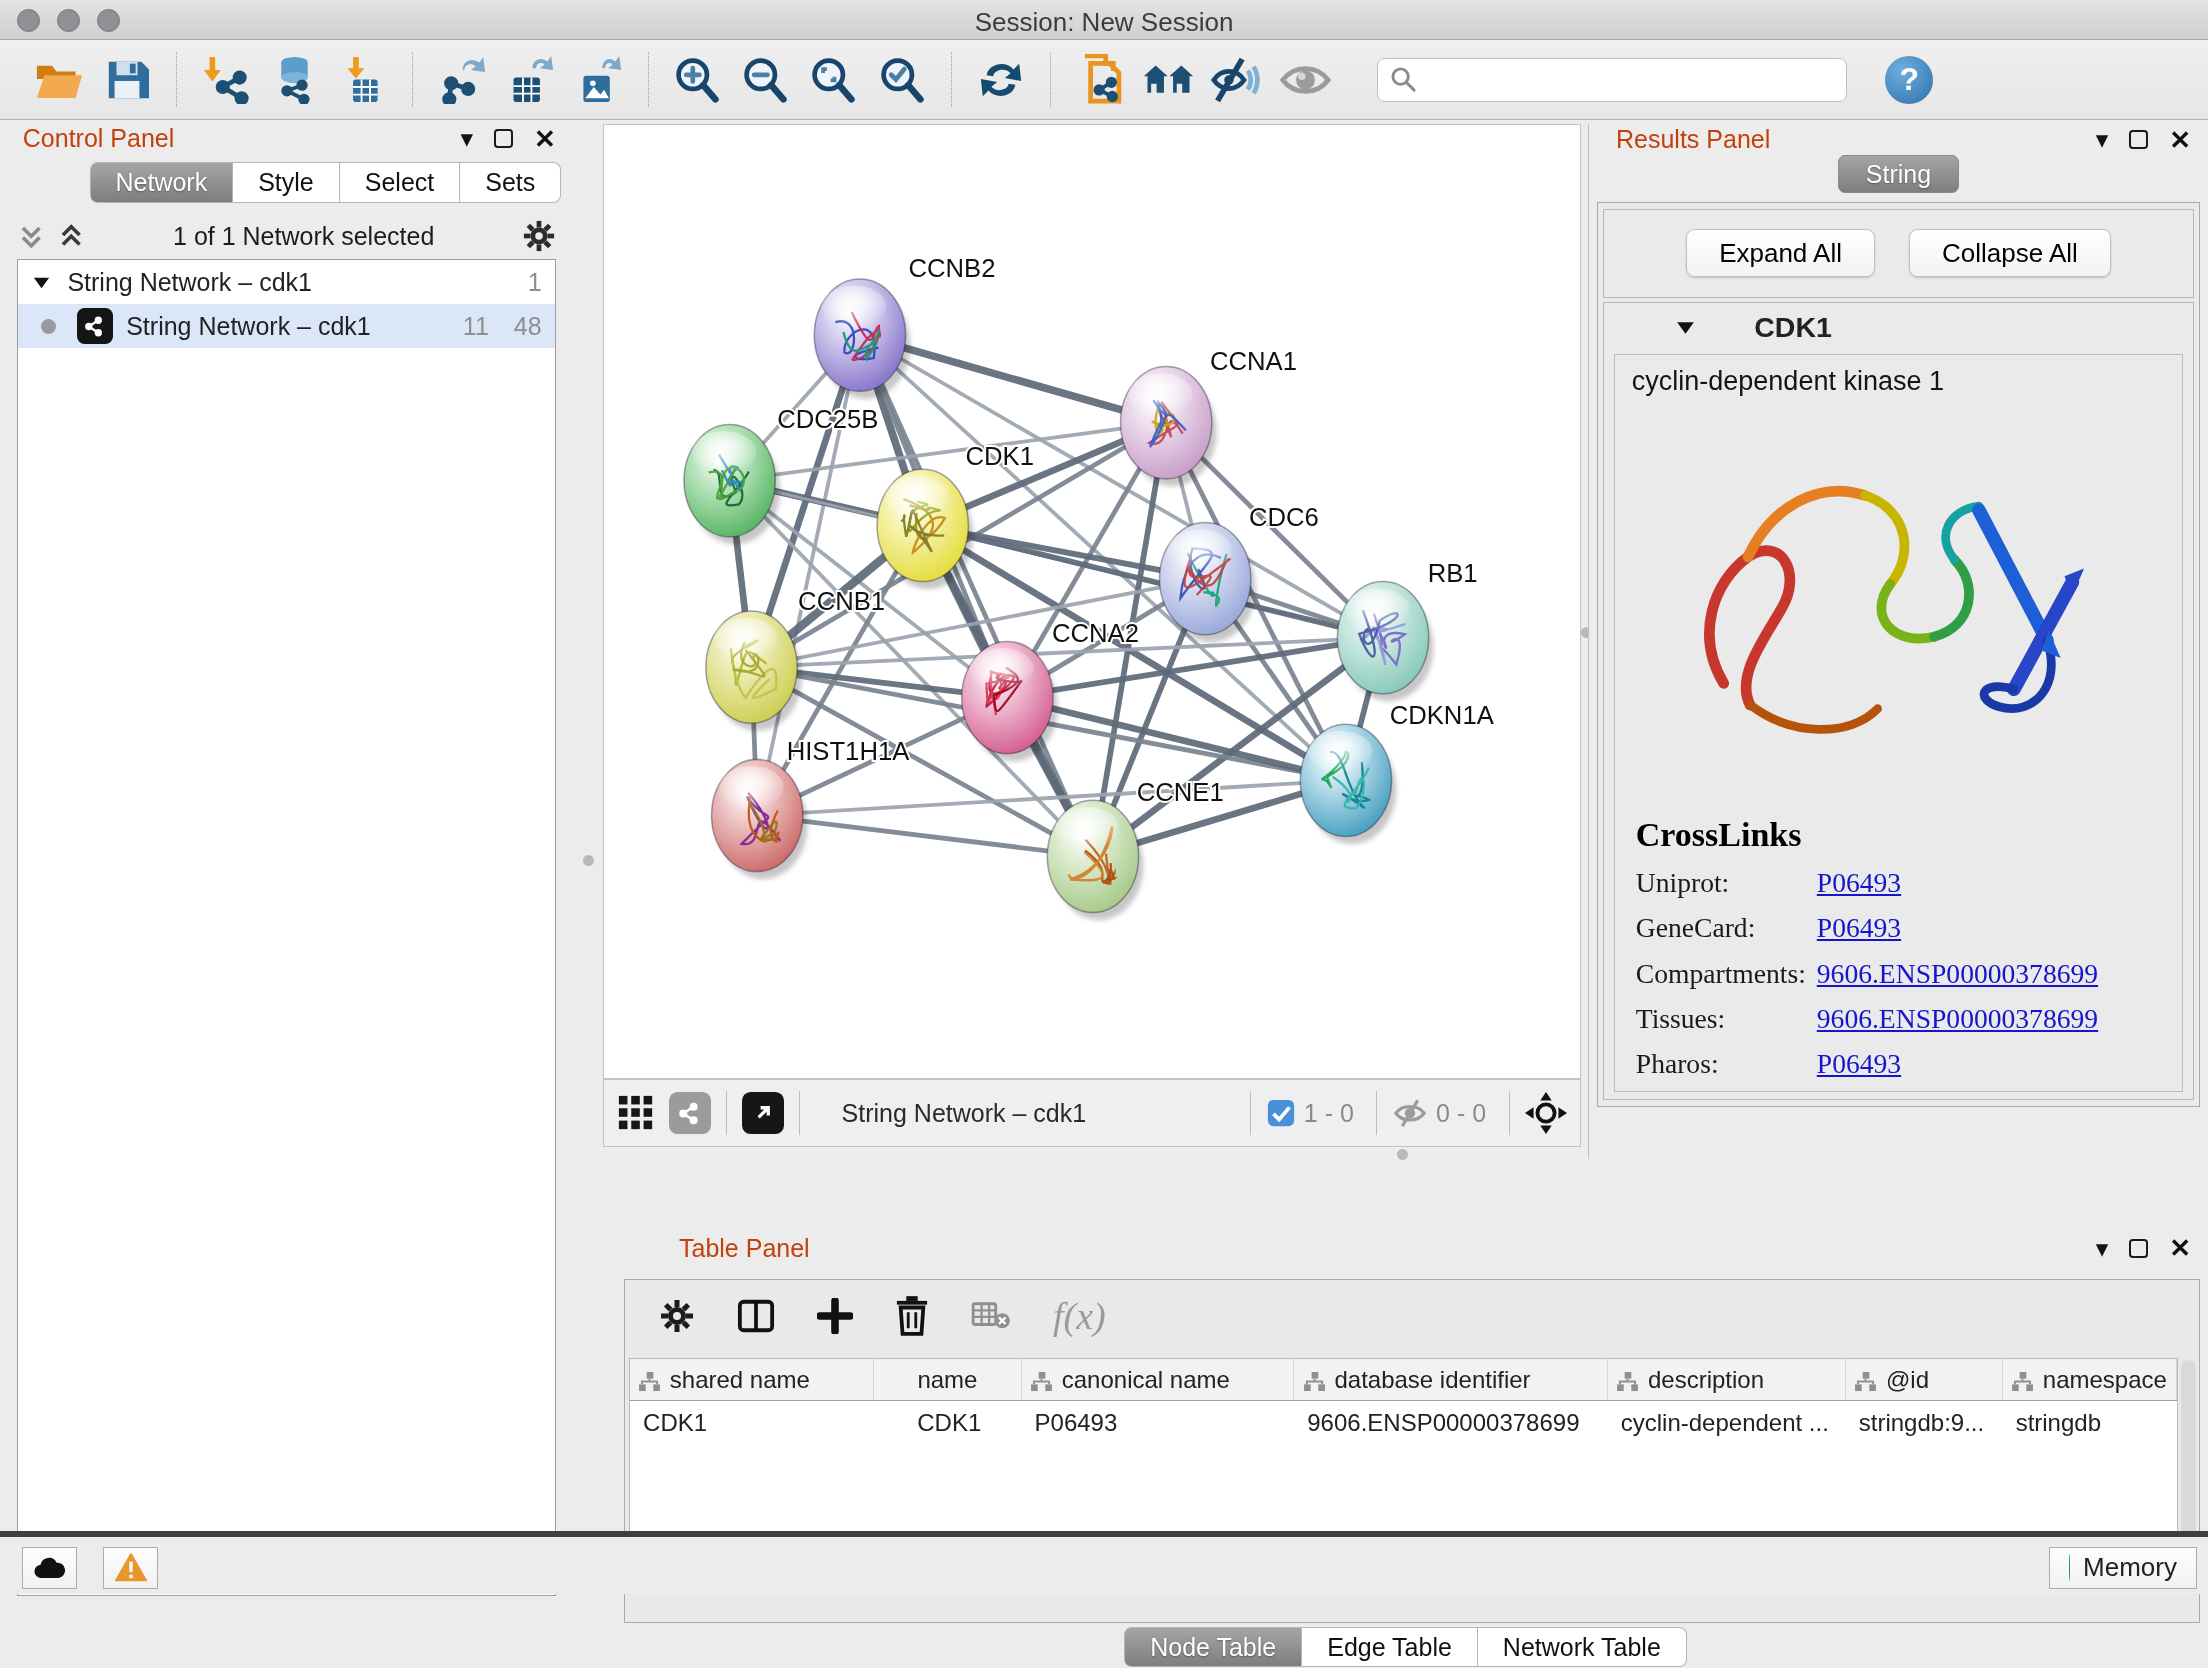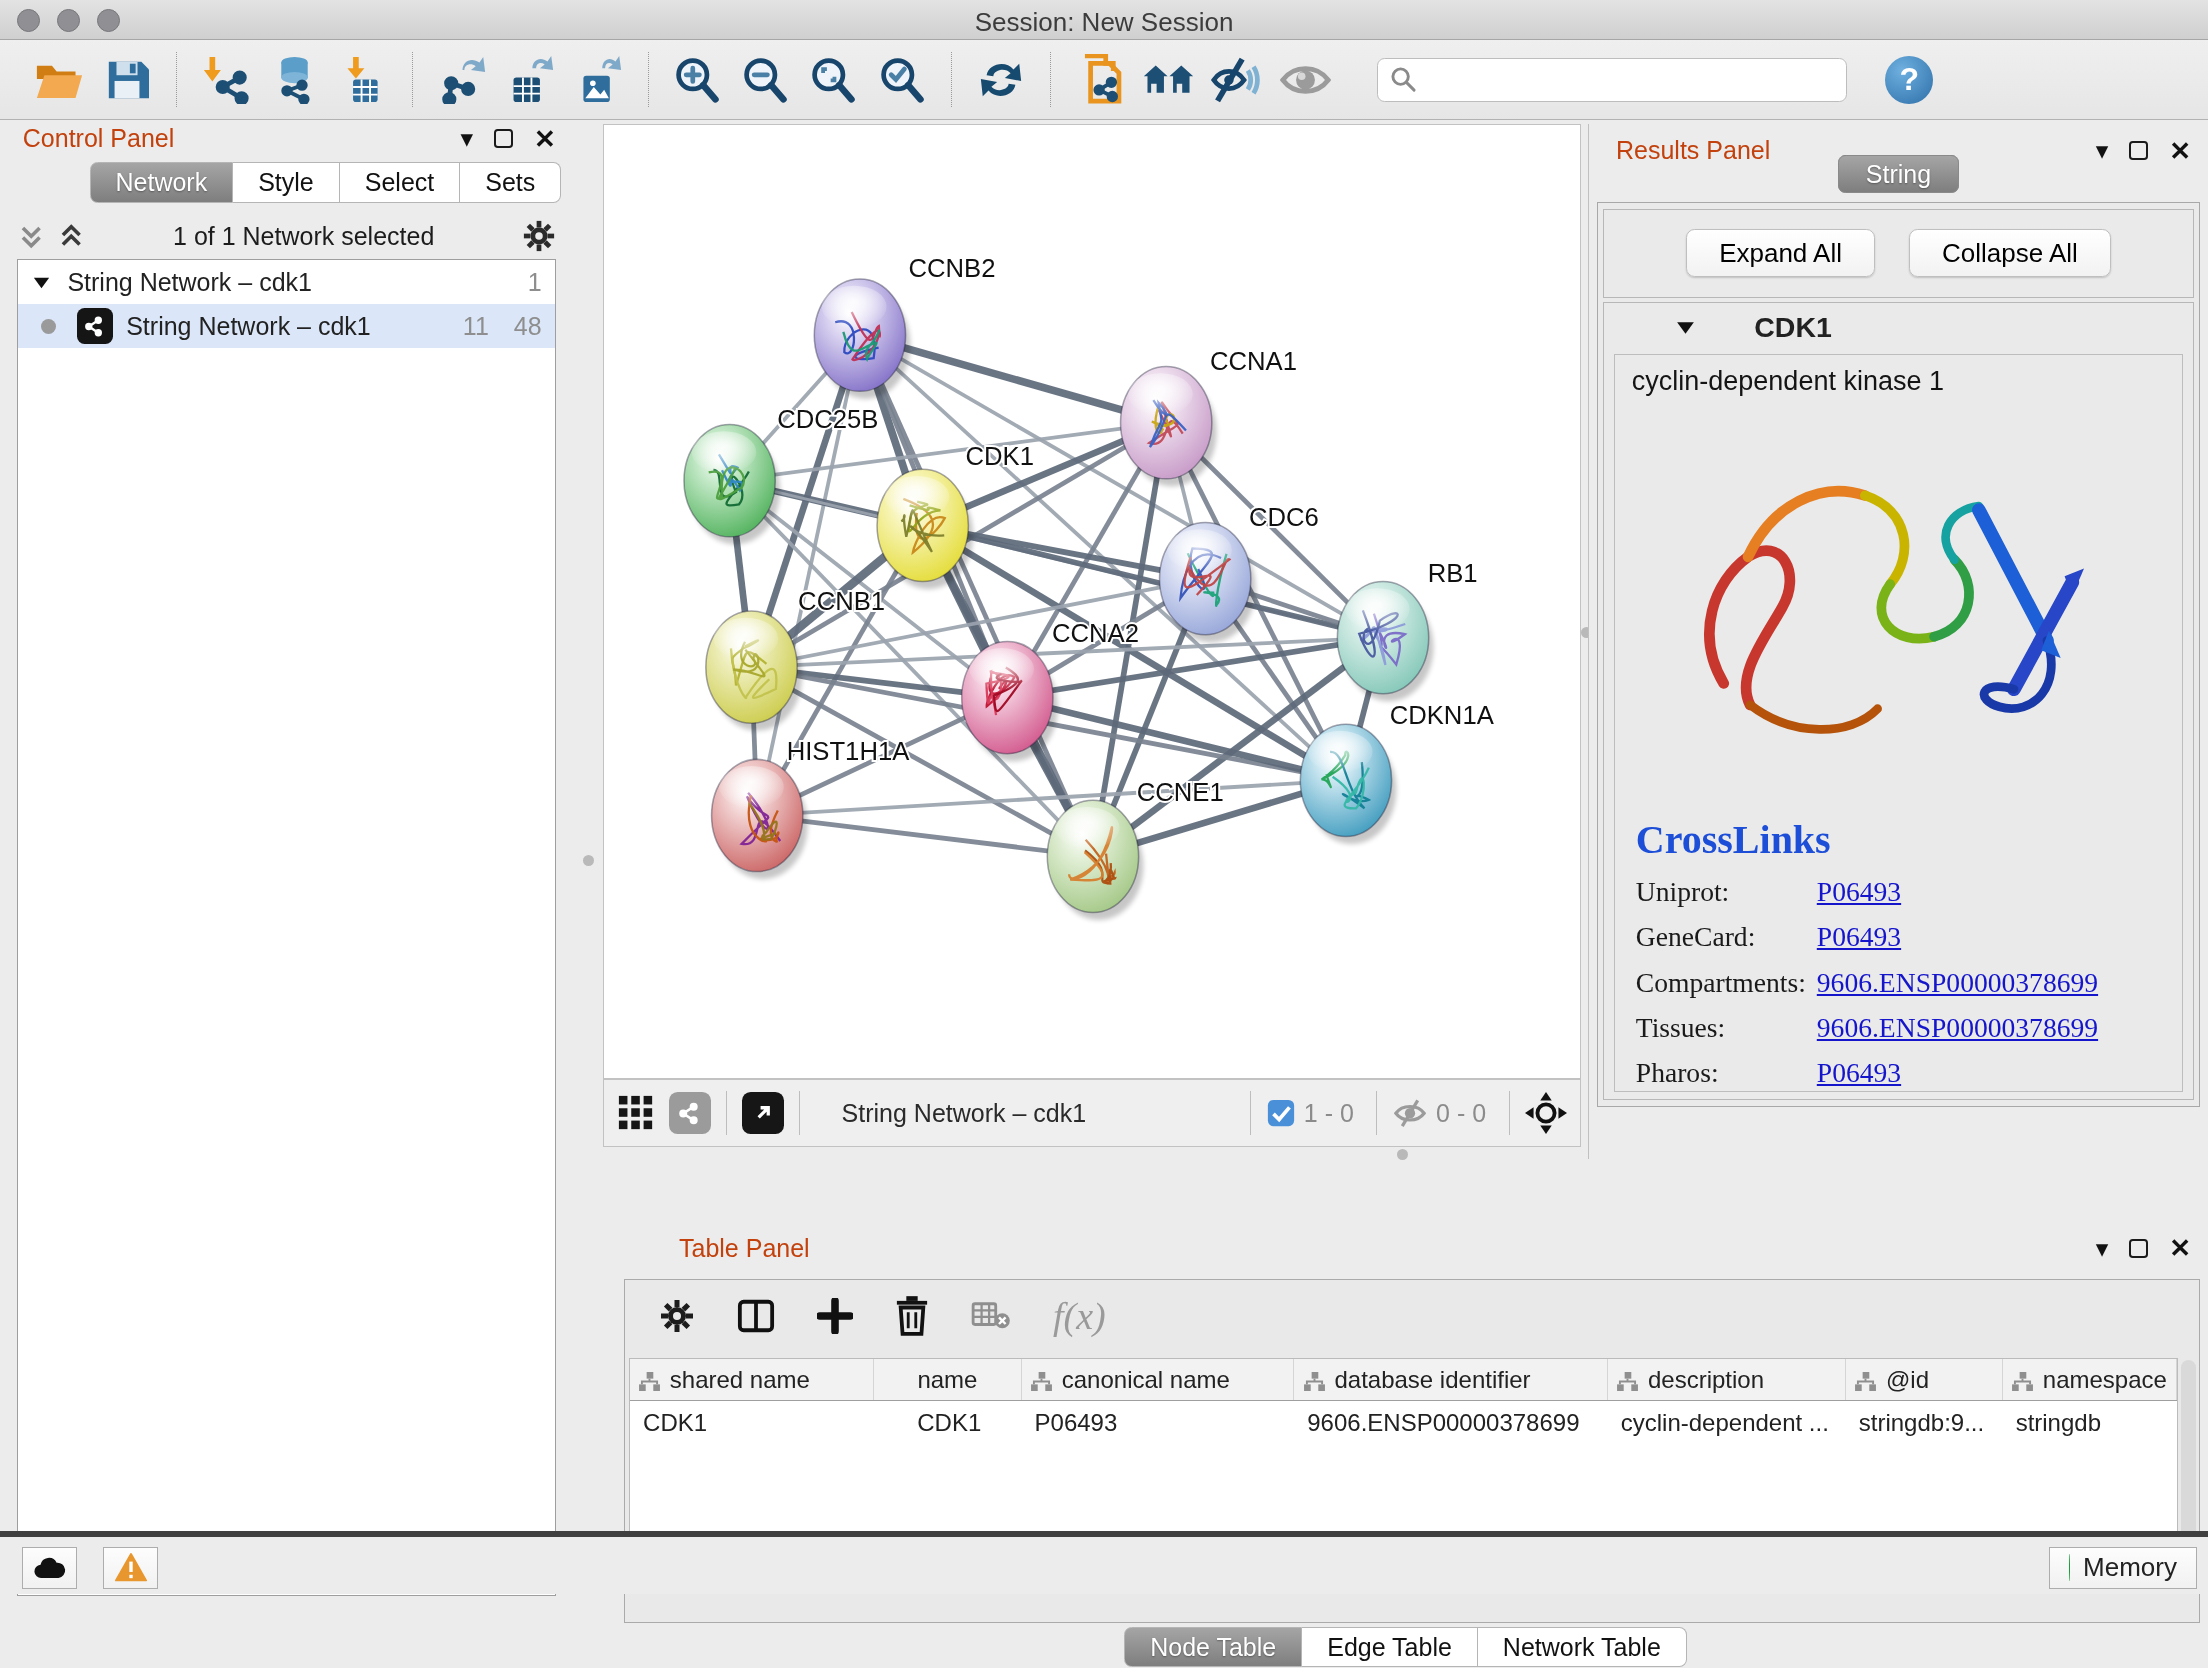--- a/index.html
+++ b/index.html
@@ -72,35 +72,35 @@
   .nb-count { font-size:25px; color:#8b8b8b; margin:0 7.6px; }
   .blk-btn { width:42px; height:42px; border-radius:8.6px; background:#161616;
     display:flex; align-items:center; justify-content:center; }
   .gry-btn { width:42px; height:42px; border-radius:8.6px; background:#9b9b9b;
     display:flex; align-items:center; justify-content:center; }
   .handle-dot { position:absolute; width:11.4px; height:11.4px; border-radius:50%; background:#b9b9b9; }
 
   
   .rpanel { position:absolute; left:1588px; top:124px; width:620px; height:1035px;
     border-left:1px solid #c0c0c0; background:#ececec; }
-  .rp-head { position:absolute; left:27px; right:17px; top:12px; display:flex; justify-content:space-between; align-items:center; }
+  .rp-head { position:absolute; left:27px; right:17px; top:1px; display:flex; justify-content:space-between; align-items:center; }
   .rp-tab { position:absolute; left:0; right:0; top:36px; text-align:center; }
   .rp-outer { position:absolute; left:7.6px; right:7.6px; top:78px; height:905px;
     border:1px solid #a8a8a8; background:#eaeaea; }
   .rp-btnrow { position:absolute; left:5.7px; right:5.7px; top:5.7px; height:89px; border:1px solid #b7b7b7;
     display:flex; align-items:center; justify-content:center; gap:34px; }
   .btn { background:linear-gradient(#ffffff,#f2f2f2); border:1px solid #bfbfbf; border-radius:8.6px;
     font-size:26px; padding:7.6px 32px; box-shadow:0 1px 1.9px rgba(0,0,0,.18); }
   .rp-gene { position:absolute; left:5.7px; right:5.7px; top:99px; bottom:5.7px; border:1px solid #b7b7b7; }
   .rp-generow { height:48px; display:flex; align-items:center; gap:57px; padding-left:70px; }
   .rp-genename { font-size:28.5px; font-weight:bold; }
   .rp-inner { position:absolute; left:9.5px; right:9.5px; top:51px; bottom:7.6px; border:1px solid #bdbdbd; overflow:hidden; }
   .rp-desc { font-size:27px; padding:11.4px 0 0 17px; color:#141414; }
   .serif { font-family:"Liberation Serif", serif; }
-  .xl-head { font-size:40px; font-weight:bold; color:#1d4ed8; }
+  .xl-head { font-size:34px; font-weight:bold; color:#000000; }
   .xl-row { display:flex; font-size:27.6px; margin-top:13.3px; }
   .xl-label { width:181px; color:#1a1a1a; }
   .xl-link { color:#1515cc; text-decoration:underline; }
 
   
   .tpanel { position:absolute; left:603px; top:1226px; width:1605px; height:447px; background:#ececec; }
   .tp-head { position:absolute; left:76px; right:17px; top:7.6px; display:flex; justify-content:space-between; align-items:center; }
   .tp-box { position:absolute; left:21px; right:7.6px; top:53px; height:344px; border:1px solid #aaa; background:#e9e9e9; }
   .tp-tools { height:72px; display:flex; align-items:center; gap:42px; padding-left:34px; }
   .fx { font-family:"Liberation Serif", serif; font-style:italic; font-size:38px; color:#9a9a9a; }

